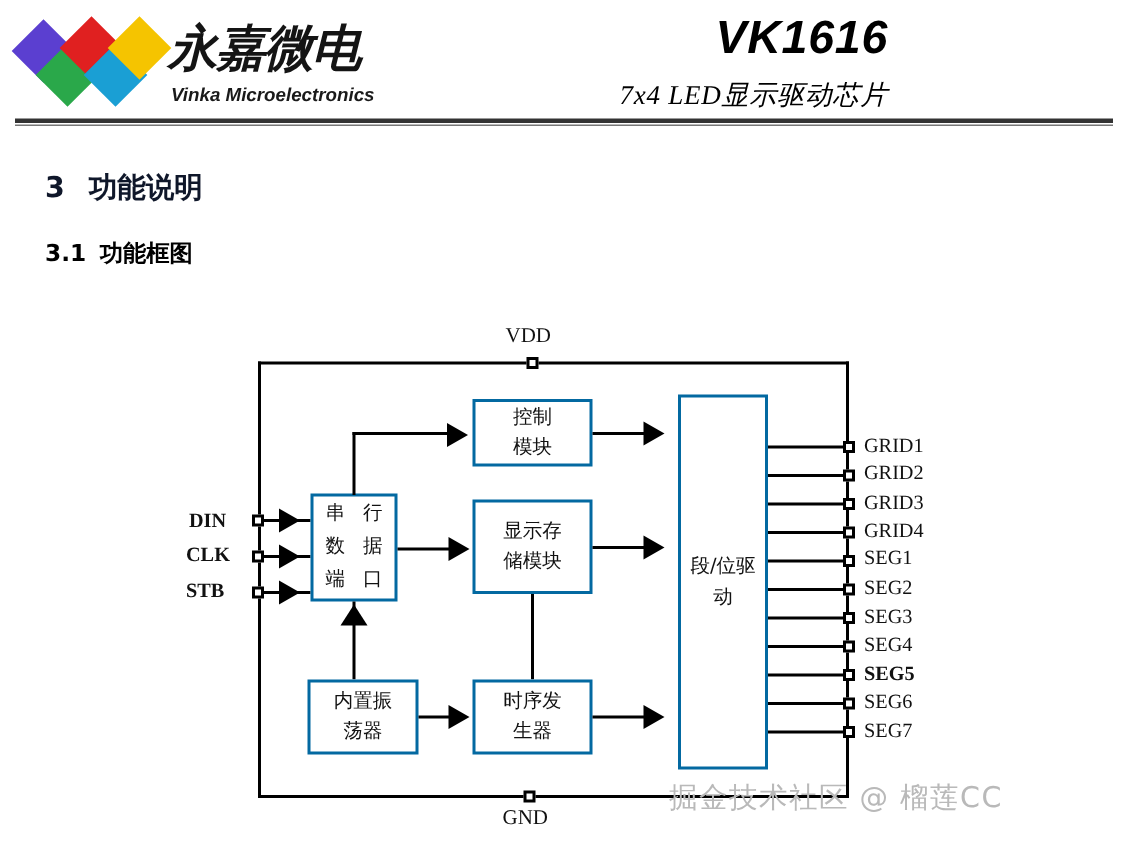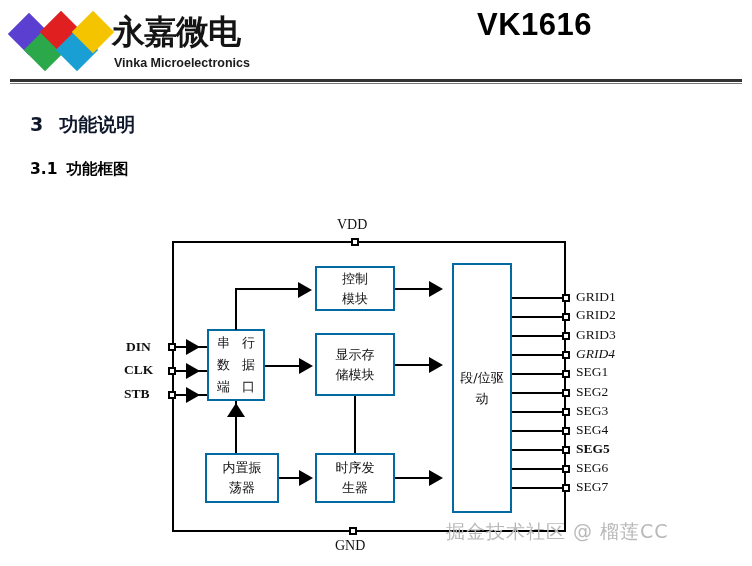--- a/index.html
+++ b/index.html
@@ -7,21 +7,21 @@
   body{
     width:752px;height:566px;
     background:#ffffff;
     font-family:"Liberation Serif", serif;
     overflow:hidden;
     position:relative;
   }
   #page{position:relative;width:752px;height:566px;}
 
   
-  #header{position:absolute;left:0;top:0;width:604px;height:84px;}
+  #header{position:absolute;left:0;top:0;width:604px;height:84px;font-style:italic;}
   #logo-mark{position:absolute;left:14px;top:11px;width:98px;height:56px;}
   .dia{position:absolute;width:30px;height:30px;transform:rotate(45deg);}
   #logo-cn{
     position:absolute;left:112px;top:13px;
     font-family:"DejaVu Sans", sans-serif;
     font-weight:bold;font-size:33px;letter-spacing:-1px;
     color:#141414;line-height:38px;white-space:nowrap;
   }
   #logo-en{
     position:absolute;left:114px;top:56px;
@@ -130,20 +130,21 @@
       <div class="dia" style="left: 16px; top: 24px; background: rgb(42, 168, 74);"></div>
       <div class="dia" style="left: 32px; top: 6px; background: rgb(224, 32, 32);"></div>
       <div class="dia" style="left: 48px; top: 24px; background: rgb(26, 159, 212);"></div>
       <div class="dia" style="left: 64px; top: 6px; background: rgb(245, 196, 0);"></div>
     </div>
 
     <div id="logo-cn">永嘉微电</div>
     <div id="logo-en">Vinka Microelectronics</div>
 
     <div id="part-no">VK1616</div>
+    <div id="part-sub">7x4 LED显示驱动芯片</div>
 
     <div id="header-rule"></div>
     <div id="header-rule2"></div>
   </div>
 
   <div class="h1" style="top:112px;">
     <span class="num">3</span><span>功能说明</span>
   </div>
 
   <div class="h2" style="top:159px;">
@@ -254,21 +255,21 @@
     <div class="wire wh" style="left:512px;top:316px;width:54px;"></div>
     <div class="pin" style="left:562px;top:313px;"></div>
     <div class="plabel" style="left:576px;top:307px;">GRID2</div>
 
     <div class="wire wh" style="left:512px;top:335px;width:54px;"></div>
     <div class="pin" style="left:562px;top:332px;"></div>
     <div class="plabel" style="left:576px;top:327px;">GRID3</div>
 
     <div class="wire wh" style="left:512px;top:354px;width:54px;"></div>
     <div class="pin" style="left:562px;top:351px;"></div>
-    <div class="plabel" style="left:576px;top:346px;font-style:italic;">GRID4</div>
+    <div class="plabel" style="left:576px;top:346px;">GRID4</div>
 
     <div class="wire wh" style="left:512px;top:373px;width:54px;"></div>
     <div class="pin" style="left:562px;top:370px;"></div>
     <div class="plabel" style="left:576px;top:364px;">SEG1</div>
 
     <div class="wire wh" style="left:512px;top:392px;width:54px;"></div>
     <div class="pin" style="left:562px;top:389px;"></div>
     <div class="plabel" style="left:576px;top:384px;">SEG2</div>
 
     <div class="wire wh" style="left:512px;top:411px;width:54px;"></div>

